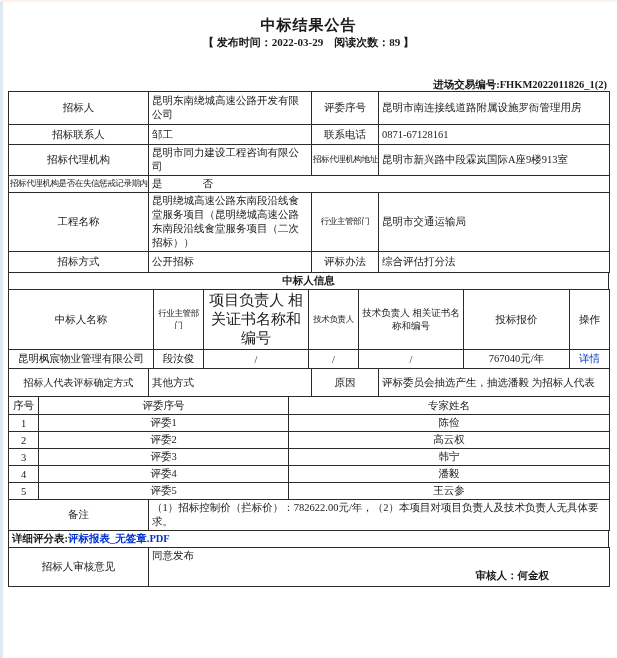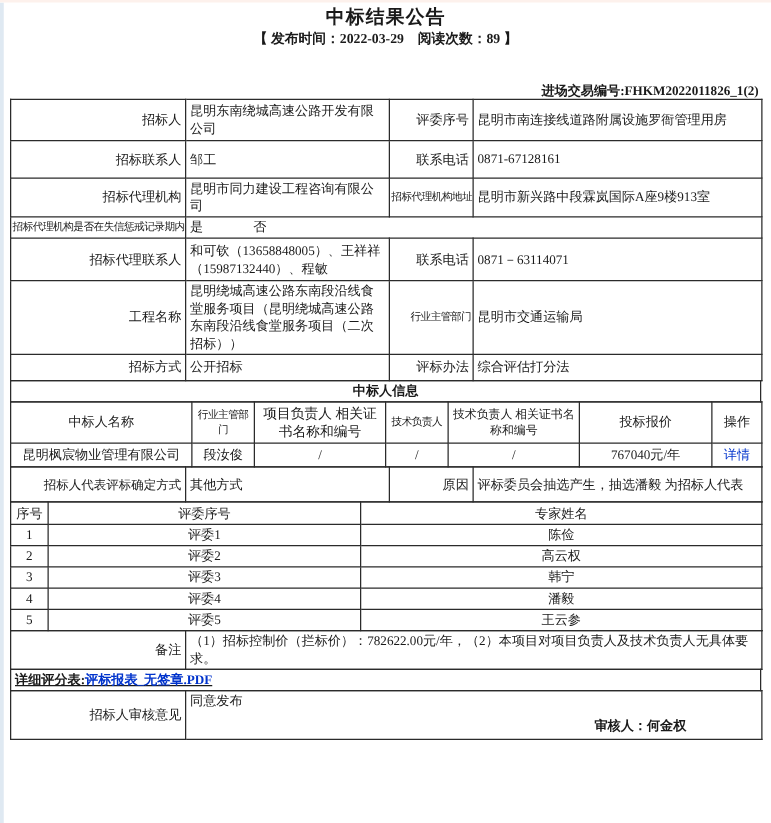--- a/index.html
+++ b/index.html
@@ -4,36 +4,36 @@
 <style>
   html,body{margin:0;padding:0;background:#ffffff;}
   body{
     width:617px;height:658px;position:relative;overflow:hidden;
     font-family:"Liberation Serif","DejaVu Serif",serif;
     color:#1a1a1a;
     border-top:2px solid #fdf1ec;
   }
   .left-edge{position:absolute;left:0;top:0;bottom:0;width:3px;background:#dfe9f2;}
   .page{position:absolute;left:8px;top:0;width:601px;}
-  .doc-title{margin-top:2px;text-align:center;font-size:15px;font-weight:bold;letter-spacing:1px;}
+  .doc-title{margin-top:14px;text-align:center;font-size:15px;font-weight:bold;letter-spacing:1px;}
   .doc-meta{text-align:center;font-size:11px;font-weight:bold;}
   .trade-no{margin-top:28px;text-align:right;font-size:10.5px;font-weight:bold;padding-right:2px;}
   table{border-collapse:collapse;table-layout:fixed;width:601px;margin-top:-1px;}
   td,th{border:1px solid #2b2b2b;font-size:10.5px;font-weight:normal;
         padding:1px 3px;vertical-align:middle;overflow:hidden;word-break:break-all;}
-  .lbl{text-align:right;}
+  .lbl{text-align:center;}
   .val{text-align:left;}
   .ctr{text-align:center;}
   .sm{font-size:8.5px;white-space:nowrap;letter-spacing:-0.4px;padding:1px 1px;}
   .sec-title{text-align:center;font-weight:bold;}
   a.link{color:#0033cc;text-decoration:none;cursor:pointer;}
   .gap{display:inline-block;width:40px;}
   .review-cell{height:36px;position:relative;vertical-align:top;}
   .reviewer{position:absolute;right:60px;bottom:3px;font-weight:bold;}
-  .score-row td{font-weight:bold;text-decoration:underline;}
+  .score-row td{font-weight:bold;}
 </style>
 </head>
 <body>
 
 <div class="left-edge"></div>
 
 <div class="page">
 
   <div class="doc-title">中标结果公告</div>
   <div class="doc-meta">【 发布时间：2022-03-29　阅读次数：89 】</div>
@@ -46,41 +46,35 @@
         <col style="width:67px">
         <col style="width:231px">
       </colgroup>
     <tbody>
         <tr style="height:33px">
       <td class="lbl">招标人</td>
       <td class="val">昆明东南绕城高速公路开发有限公司</td>
       <td class="lbl">评委序号</td>
       <td class="val">昆明市南连接线道路附属设施罗衙管理用房</td>
     </tr>
-    <tr style="height:30px">
+    <tr style="height:20px">
       <td class="lbl">招标联系人</td>
       <td class="val">邹工</td>
       <td class="lbl">联系电话</td>
       <td class="val">0871-67128161</td>
     </tr>
     <tr style="height:23px">
       <td class="lbl">招标代理机构</td>
       <td class="val">昆明市同力建设工程咨询有限公司</td>
       <td class="lbl sm">招标代理机构地址</td>
       <td class="val">昆明市新兴路中段霖岚国际A座9楼913室</td>
     </tr>
     <tr style="height:17px">
       <td class="lbl sm">招标代理机构是否在失信惩戒记录期内</td>
       <td class="val" colspan="3"><span>是</span><span class="gap"></span><span>否</span></td>
-    </tr>
-    <tr style="height:34px">
-      <td class="lbl">招标代理联系人</td>
-      <td class="val">和可钦（13658848005）、王祥祥（15987132440）、程敏</td>
-      <td class="lbl">联系电话</td>
-      <td class="val">0871－63114071</td>
     </tr>
     <tr style="height:42px">
       <td class="lbl">工程名称</td>
       <td class="val">昆明绕城高速公路东南段沿线食堂服务项目（昆明绕城高速公路东南段沿线食堂服务项目（二次招标））</td>
       <td class="lbl sm">行业主管部门</td>
       <td class="val">昆明市交通运输局</td>
     </tr>
     <tr style="height:21px">
       <td class="lbl">招标方式</td>
       <td class="val">公开招标</td>
@@ -105,21 +99,21 @@
         <col style="width:105px">
         <col style="width:50px">
         <col style="width:105px">
         <col style="width:106px">
         <col style="width:40px">
       </colgroup>
     <tbody>
         <tr style="height:28px">
       <th class="ctr">中标人名称</th>
       <th class="ctr sm" style="white-space:normal">行业主管部门</th>
-      <th class="ctr" style="font-size:11px">项目负责人 相关证书名称和编号</th>
+      <th class="ctr" style="font-size:15px">项目负责人 相关证书名称和编号</th>
       <th class="ctr sm" style="white-space:normal">技术负责人</th>
       <th class="ctr" style="font-size:9.5px">技术负责人 相关证书名称和编号</th>
       <th class="ctr">投标报价</th>
       <th class="ctr">操作</th>
     </tr>
     <tr style="height:19px">
       <td class="ctr">昆明枫宸物业管理有限公司</td>
       <td class="ctr">段汝俊</td>
       <td class="ctr">/</td>
       <td class="ctr">/</td>

